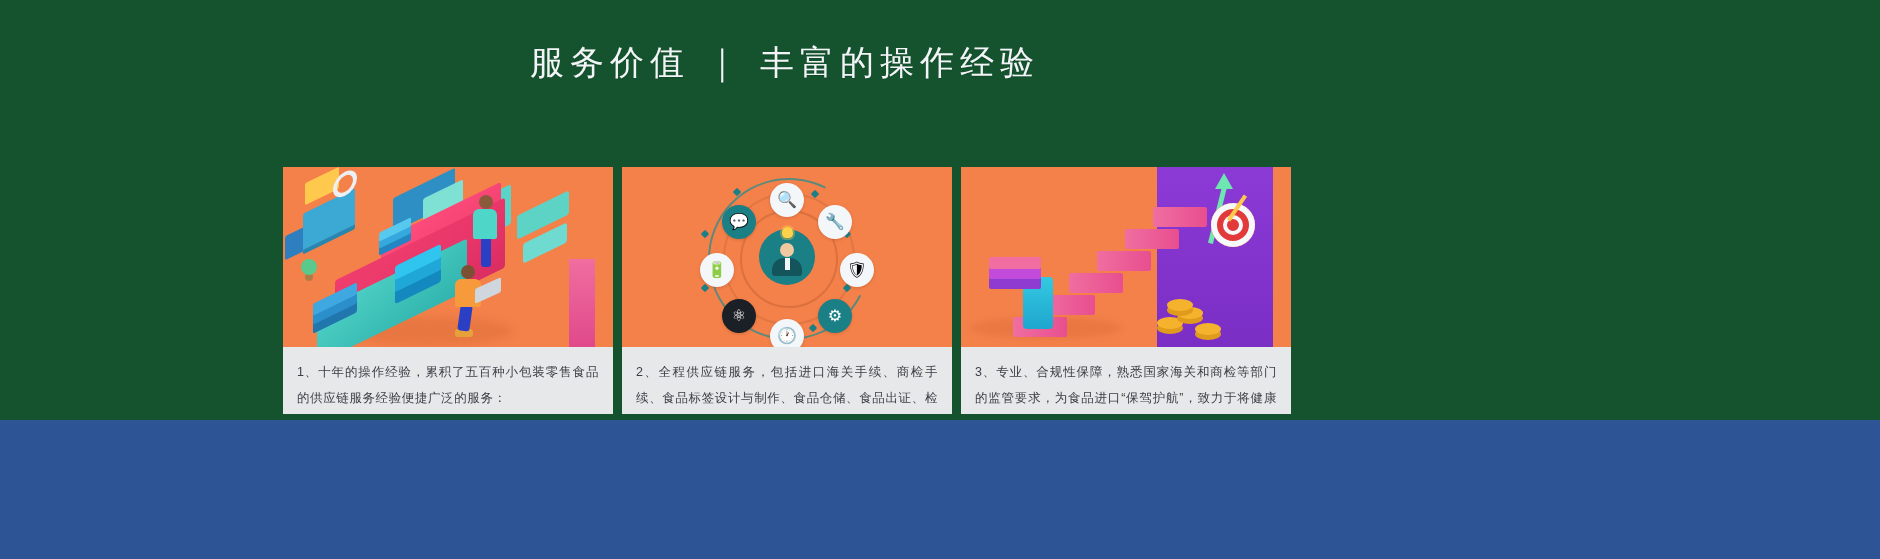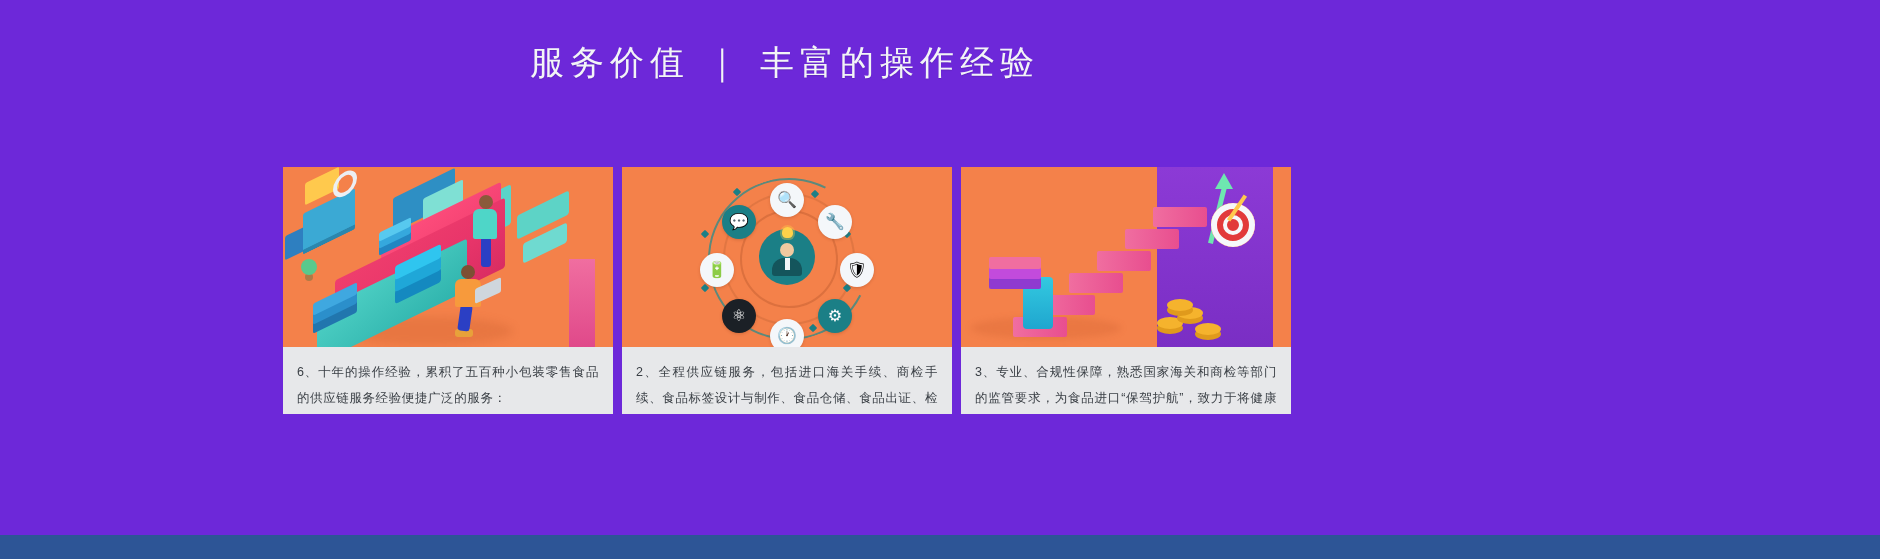--- a/index.html
+++ b/index.html
@@ -12,22 +12,22 @@
     background: #2d5596;
     font-family: "Liberation Sans", "DejaVu Sans", sans-serif;
     overflow: hidden;
     position: relative;
   }
 
   .stage {
     position: absolute;
     left: 0; top: 0;
     width: 1880px;
-    height: 535px;
-    background: #6d28d9;
+    height: 420px;
+    background: #14532d;
   }
 
   
   .title {
     position: absolute;
     left: 0;
     top: 40px;
     width: 1570px;
     text-align: center;
     color: #f2f4f7;
@@ -462,21 +462,21 @@
         <div class="iso i1-p1-leg"></div>
         <div class="iso i1-p1-body"></div>
         <div class="iso i1-p1-head"></div>
         <div class="iso i1-p2-shoe"></div>
         <div class="iso i1-p2-leg"></div>
         <div class="iso i1-p2-body"></div>
         <div class="iso i1-p2-head"></div>
         <div class="iso i1-laptop"></div>
       </div>
       <div class="card-body">
-        <p class="card-text">6、十年的操作经验，累积了五百种小包装零售食品的供应链服务经验便捷广泛的服务：</p>
+        <p class="card-text">1、十年的操作经验，累积了五百种小包装零售食品的供应链服务经验便捷广泛的服务：</p>
       </div>
     </div>
 
     <div class="card">
       <div class="card-media">
         <div class="iso i2-arc"></div>
         <div class="iso i2-ring"></div>
         <div class="iso i2-ring2"></div>
 
         <div class="dot d1"></div>

